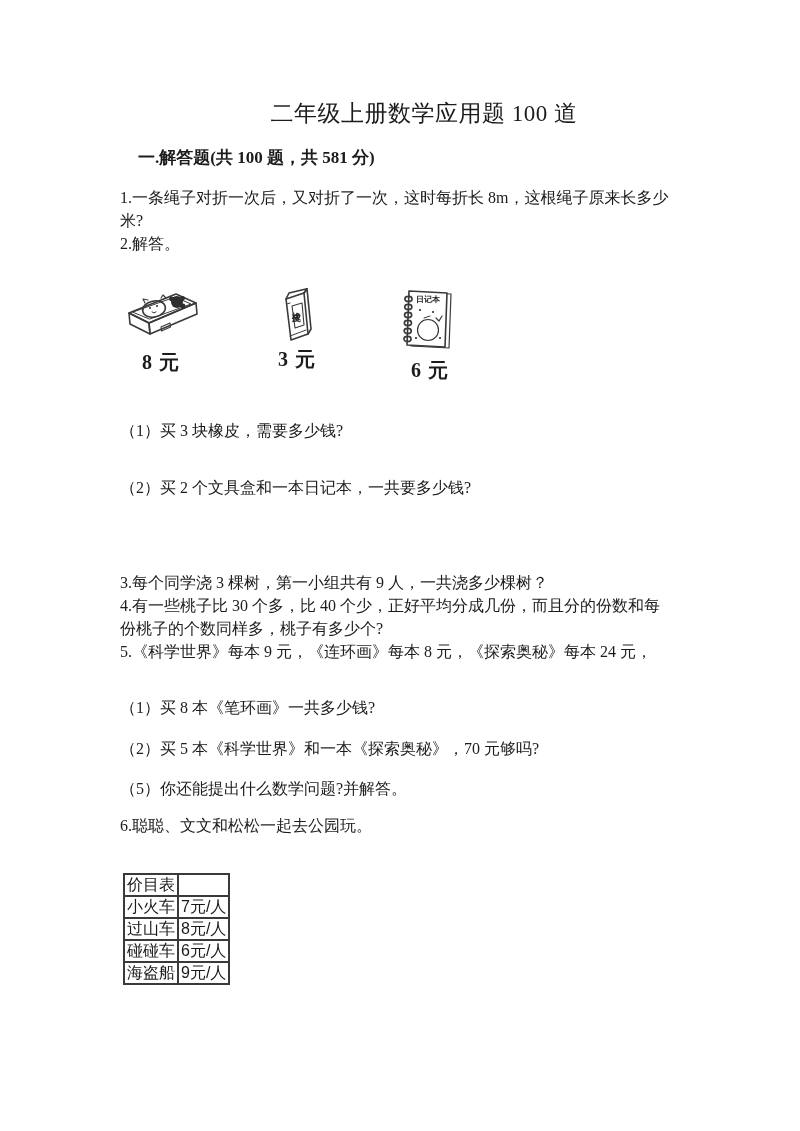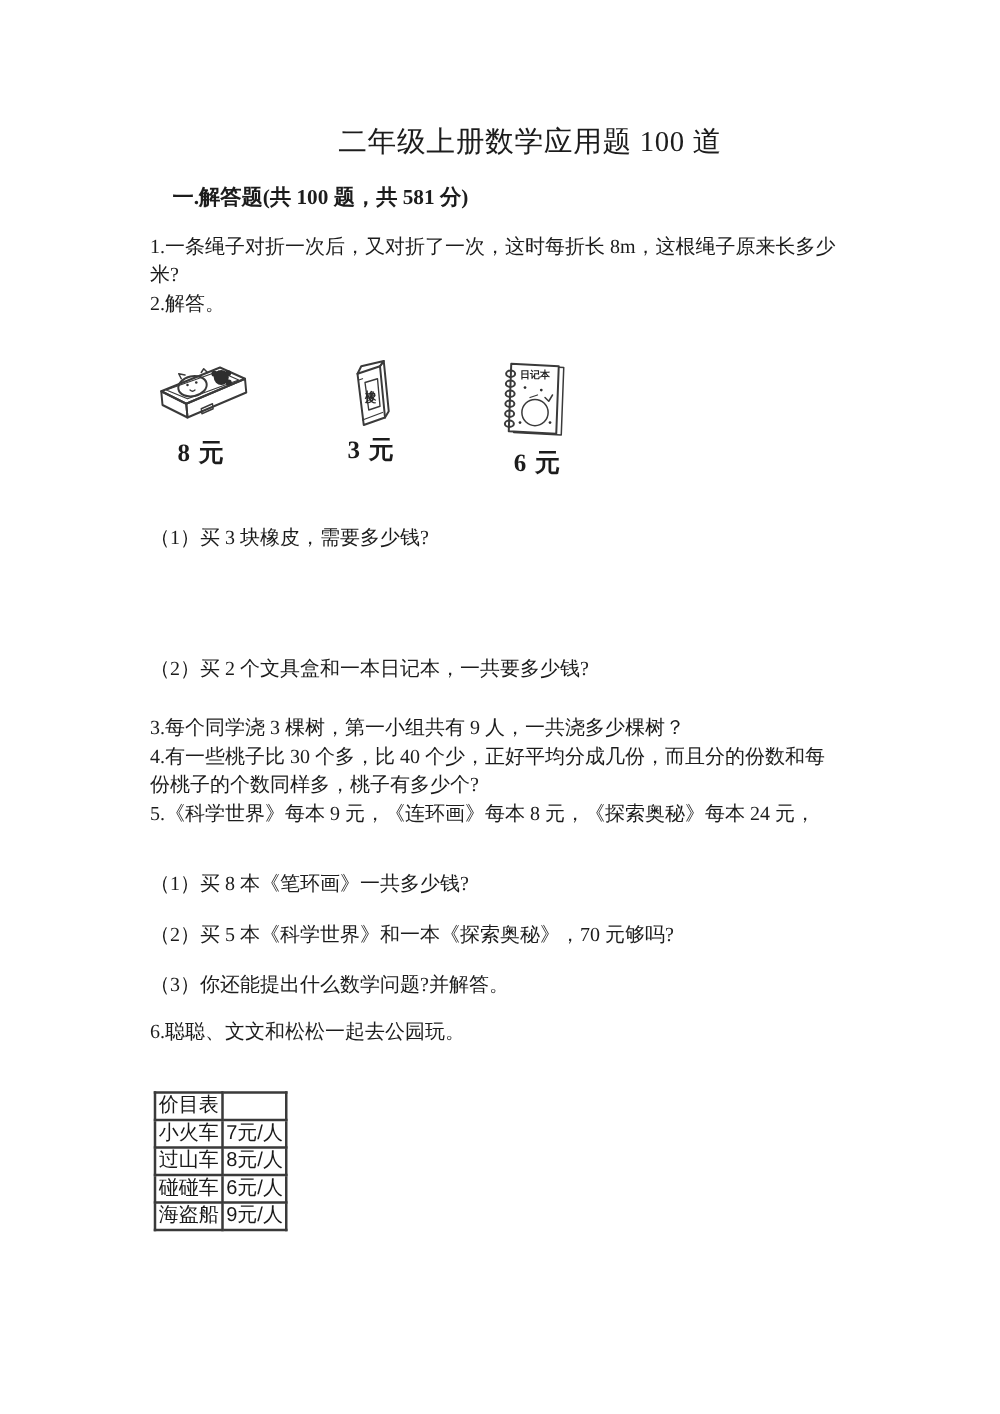--- a/index.html
+++ b/index.html
@@ -26,21 +26,21 @@
     white-space:nowrap;
   }
   .tblock {
     position:absolute; left:120px;
     font-size:16px; line-height:23px;
     white-space:nowrap;
   }
   .tblock div { white-space:nowrap; }
   .b-q1    { top:186px; }
   .b-sub1  { top:419px; }
-  .b-sub2  { top:524px; }
+  .b-sub2  { top:476px; }
   .b-mid   { top:571px; }
   .b-q5p1  { top:696px; }
   .b-q5p2  { top:737px; }
   .b-q5p3  { top:777px; }
   .b-q6    { top:814px; }
 
   
   .figure { position:absolute; text-align:center; }
   .fig-pencilbox { left:118px; top:286px; width:86px; }
   .fig-eraser    { left:266px; top:288px; width:62px; }
@@ -159,21 +159,21 @@
 
   <div class="tblock b-mid">
     <div>3.每个同学浇 3 棵树，第一小组共有 9 人，一共浇多少棵树？</div>
     <div>4.有一些桃子比 30 个多，比 40 个少，正好平均分成几份，而且分的份数和每</div>
     <div>份桃子的个数同样多，桃子有多少个?</div>
     <div>5.《科学世界》每本 9 元，《连环画》每本 8 元，《探索奥秘》每本 24 元，</div>
   </div>
 
   <div class="tblock b-q5p1">（1）买 8 本《笔环画》一共多少钱?</div>
   <div class="tblock b-q5p2">（2）买 5 本《科学世界》和一本《探索奥秘》，70 元够吗?</div>
-  <div class="tblock b-q5p3">（3）你还能提出什么数学问题?并解答。</div>
+  <div class="tblock b-q5p3">（5）你还能提出什么数学问题?并解答。</div>
   <div class="tblock b-q6">6.聪聪、文文和松松一起去公园玩。</div>
 
   <table class="price-table">
     <tbody>
       <tr>
         <td class="c1">价目表</td>
         <td class="c2"></td>
       </tr>
       <tr>
         <td class="c1">小火车</td>

